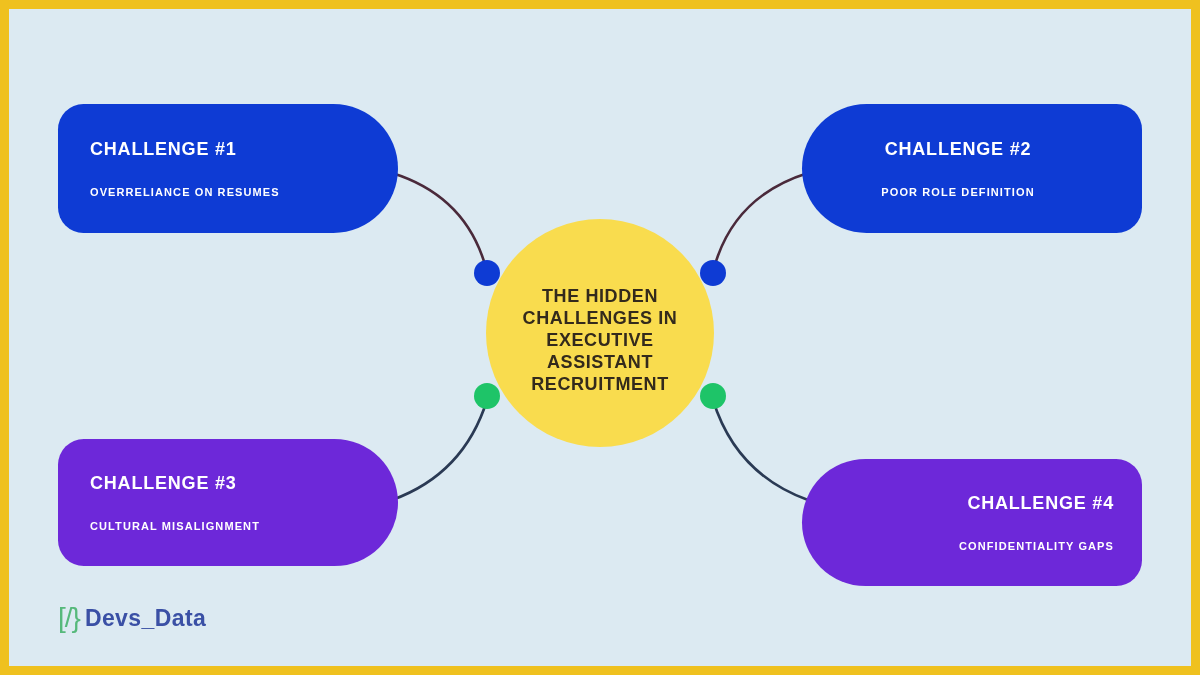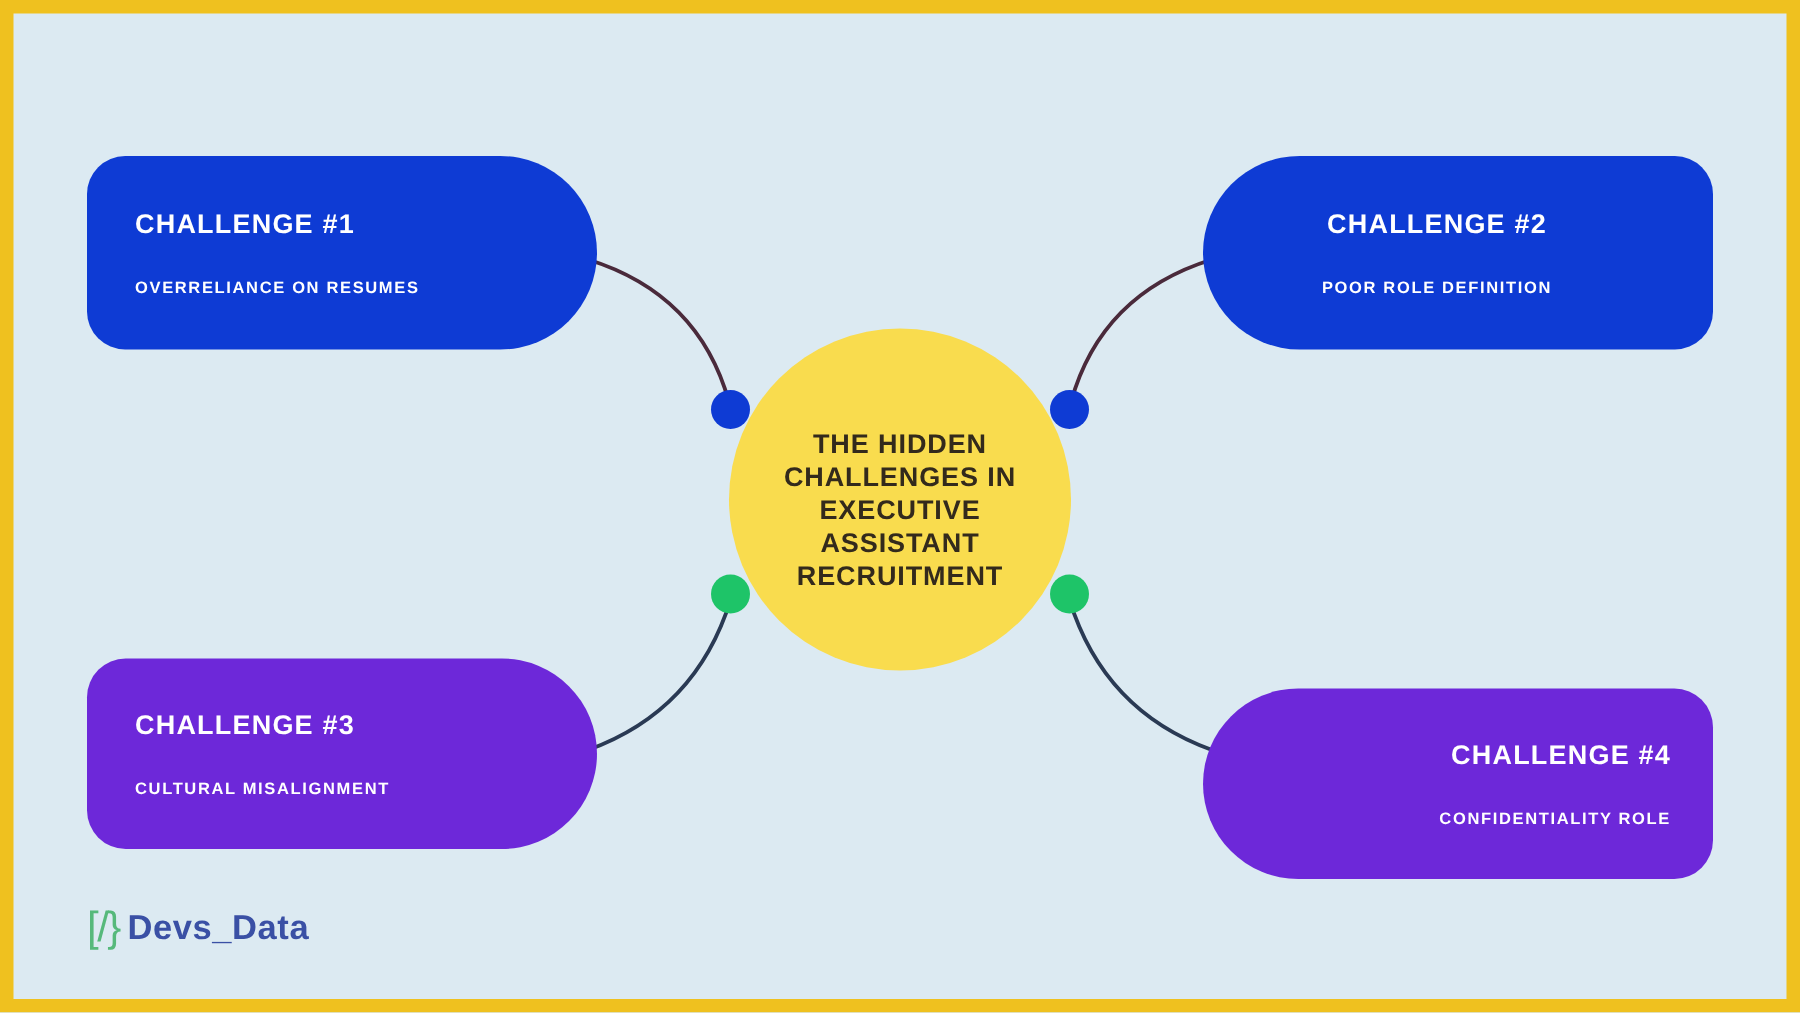--- a/index.html
+++ b/index.html
@@ -128,21 +128,21 @@
     <div class="card-text">POOR ROLE DEFINITION</div>
   </div>
 
   <div class="card card-green card-3">
     <div class="card-label">CHALLENGE #3</div>
     <div class="card-text">CULTURAL MISALIGNMENT</div>
   </div>
 
   <div class="card card-green card-4">
     <div class="card-label">CHALLENGE #4</div>
-    <div class="card-text">CONFIDENTIALITY ROLE</div>
+    <div class="card-text">CONFIDENTIALITY GAPS</div>
   </div>
 
   <div class="center-circle">
     <div class="center-title">
       <span>THE HIDDEN</span>
       <span>CHALLENGES IN</span>
       <span>EXECUTIVE</span>
       <span>ASSISTANT</span>
       <span>RECRUITMENT</span>
     </div>

